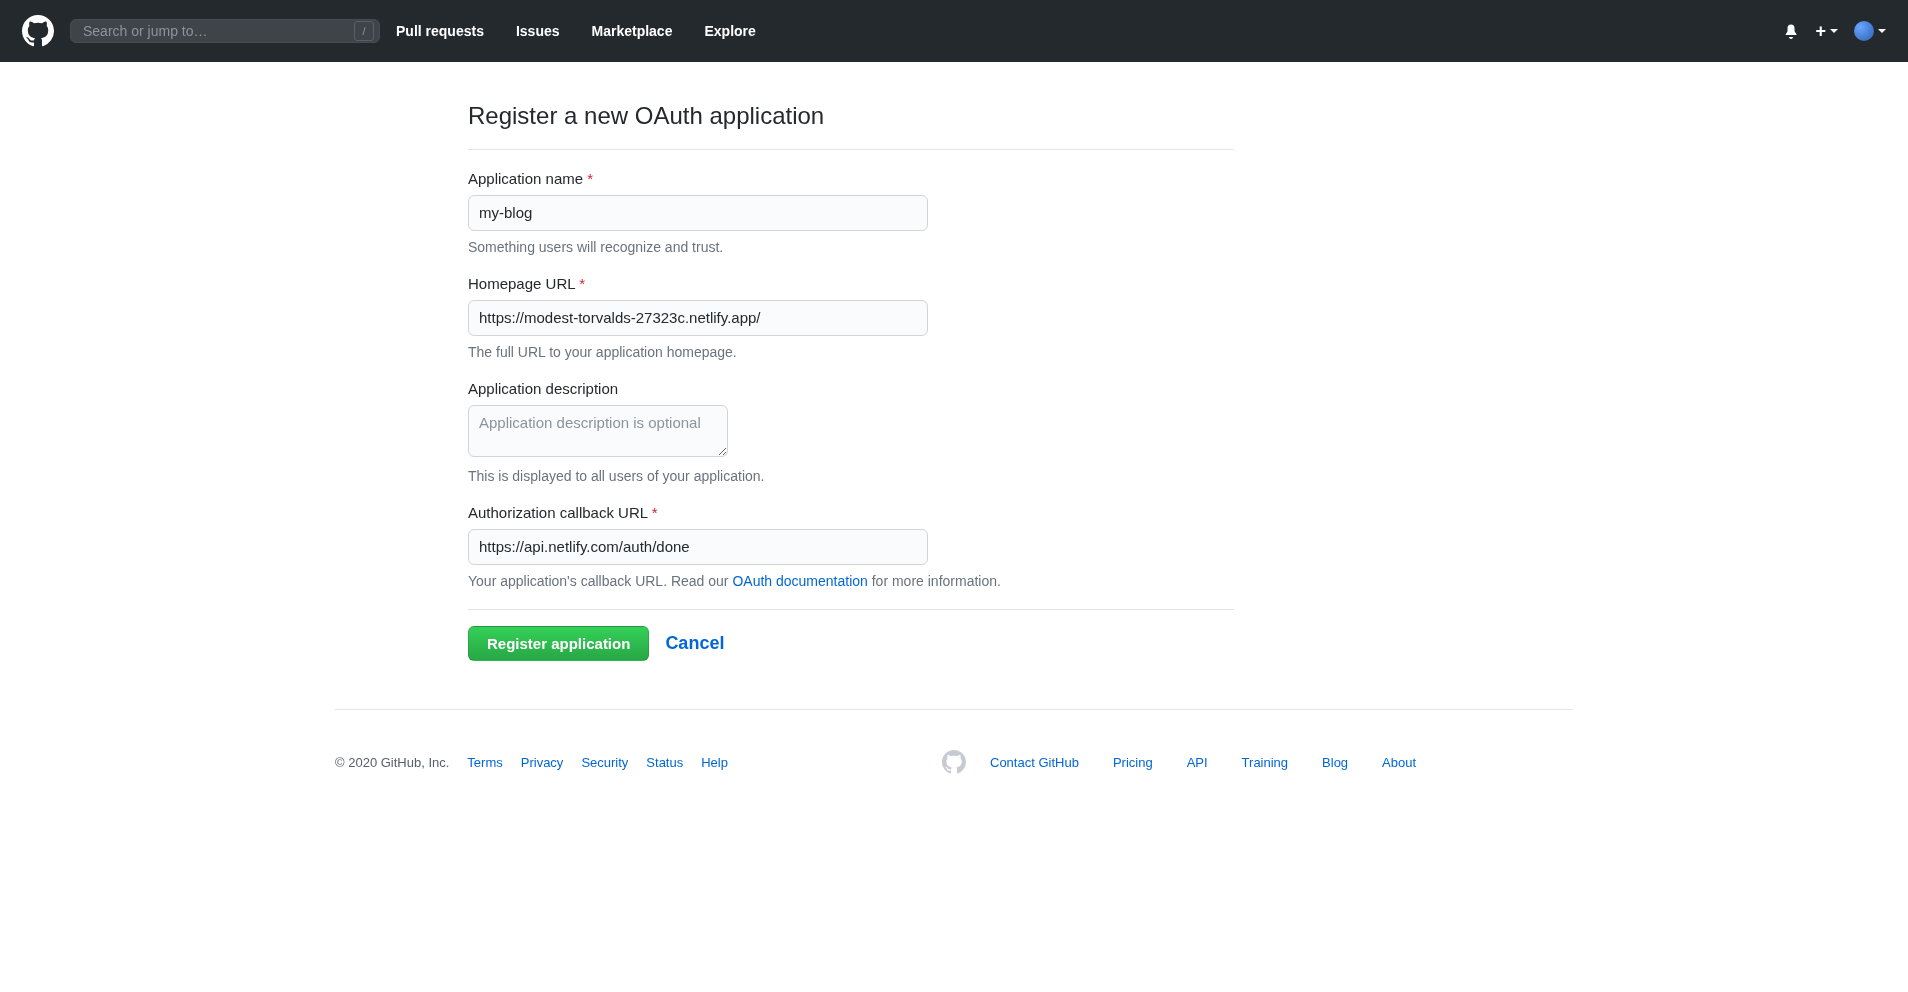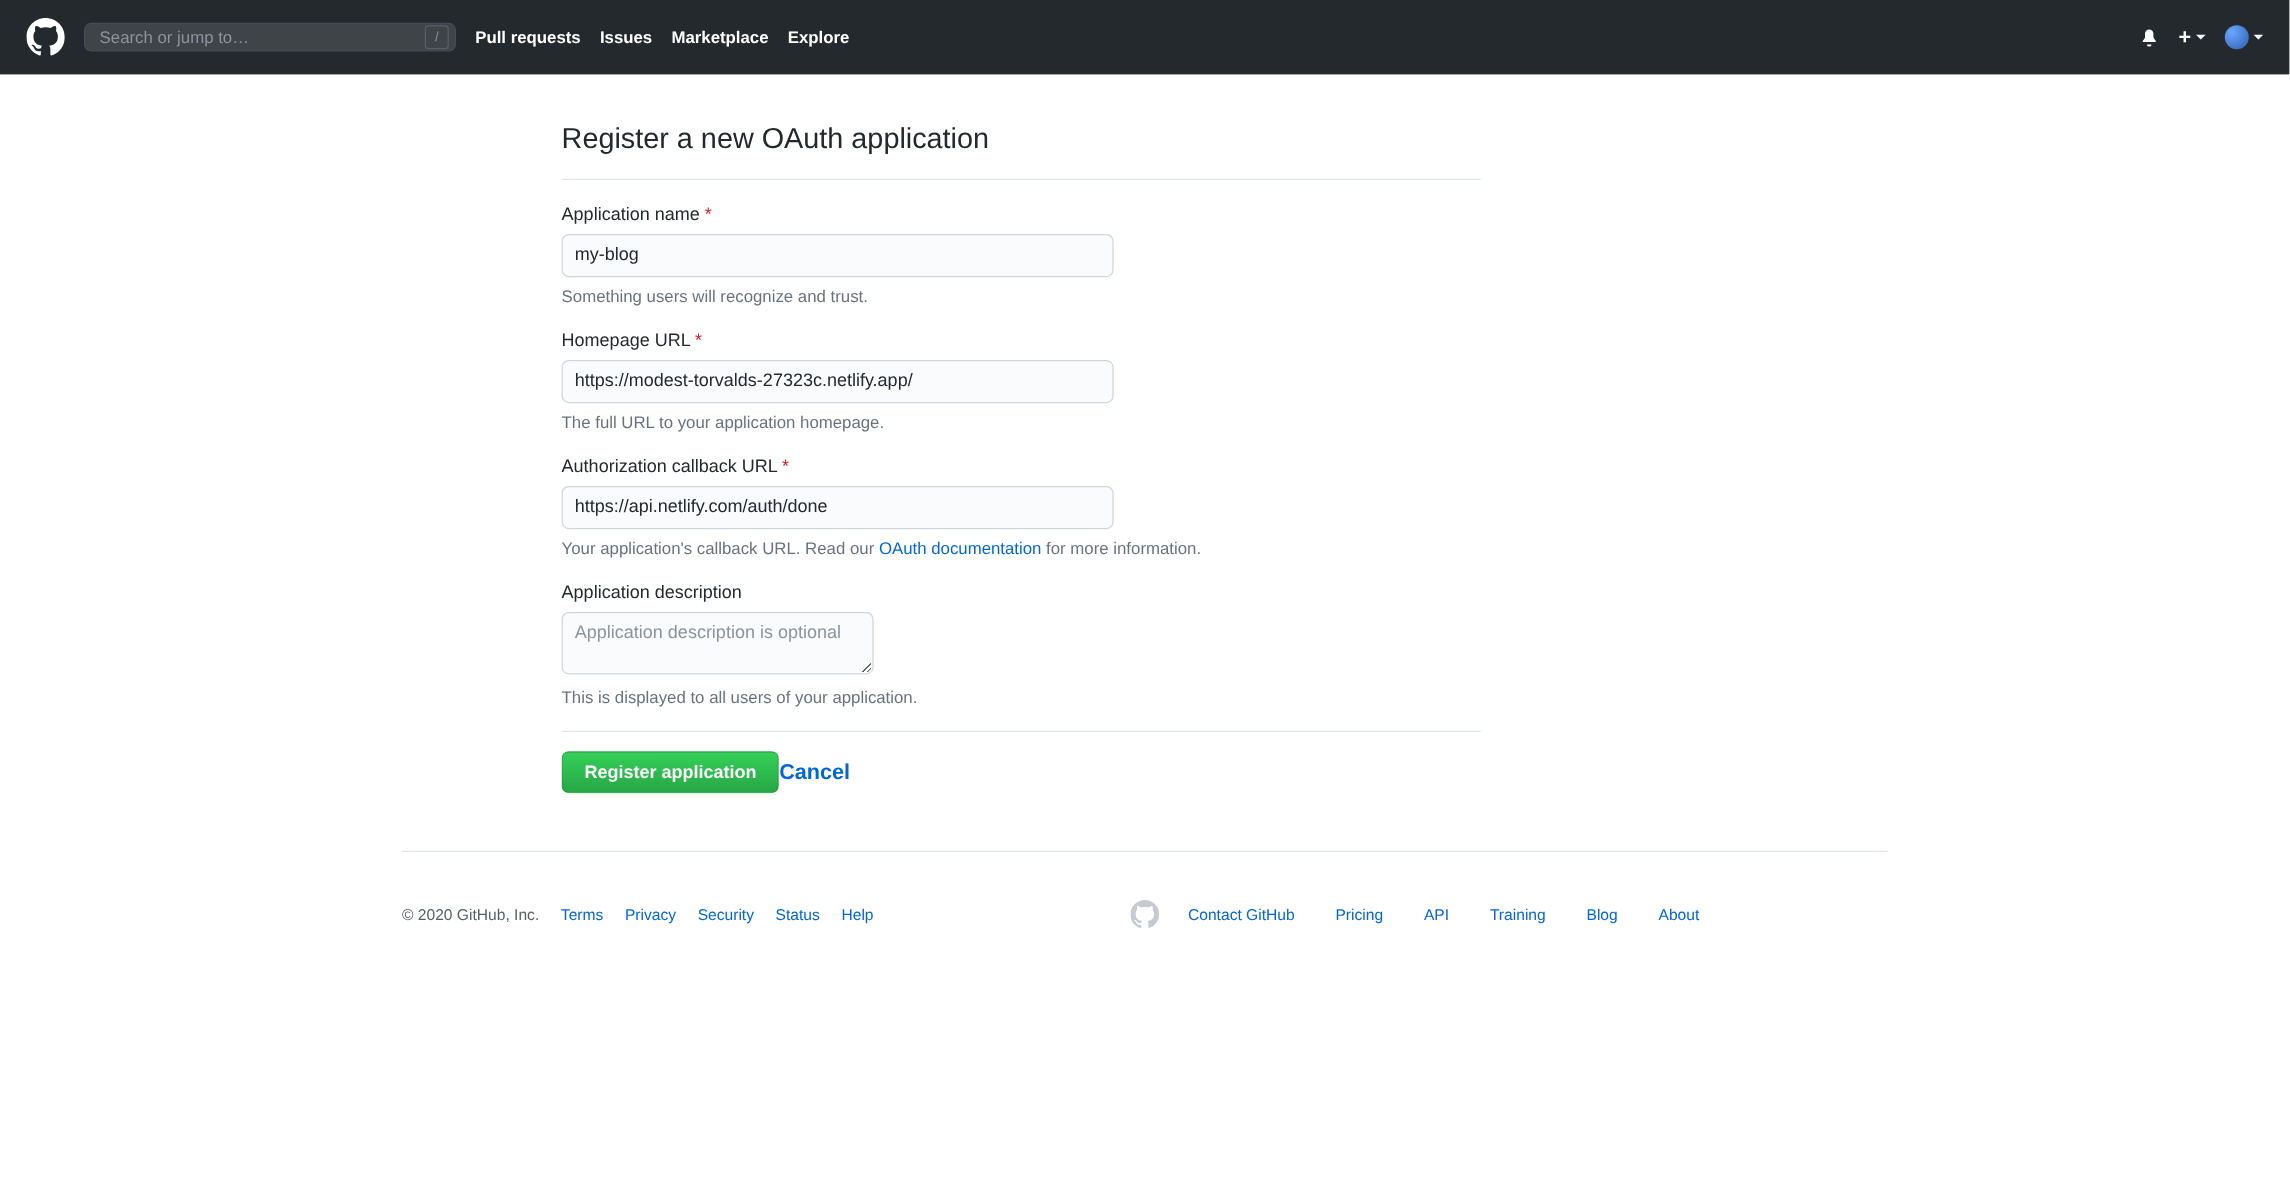--- a/index.html
+++ b/index.html
@@ -51,21 +51,21 @@
     border: 1px solid #57606a;
     border-radius: 3px;
     color: #8b949e;
     font-size: 11px;
     display: flex;
     align-items: center;
     justify-content: center;
   }
   .gh-nav {
     display: flex;
-    gap: 16px;
+    gap: 32px;
   }
   .gh-nav a {
     color: #fff;
     font-weight: 600;
     text-decoration: none;
     font-size: 14px;
   }
   .gh-header-right {
     margin-left: auto;
     display: flex;
@@ -139,21 +139,21 @@
     color: #6a737d;
     font-size: 14px;
   }
   .hint a { color: #0366d6; text-decoration: none; }
   .action-row {
     margin-top: 20px;
     padding-top: 16px;
     border-top: 1px solid #e1e4e8;
     display: flex;
     align-items: center;
-    gap: 0;
+    gap: 16px;
   }
   .btn-primary {
     background: linear-gradient(#34d058,#28a745);
     color: #fff;
     font-weight: 600;
     font-size: 15px;
     padding: 8px 18px;
     border: 1px solid rgba(27,31,35,.15);
     border-radius: 6px;
     cursor: pointer;
@@ -243,34 +243,34 @@
     <div class="form-group">
       <label class="form-label">
         <span>Homepage URL</span>
         <span class="req-star">*</span>
       </label>
       <input class="text-input" type="text" value="https://modest-torvalds-27323c.netlify.app/" style="">
       <p class="hint">The full URL to your application homepage.</p>
     </div>
 
     <div class="form-group">
+      <label class="form-label">Application description</label>
+      <textarea class="textarea-input" placeholder="Application description is optional" style=""></textarea>
+      <p class="hint">This is displayed to all users of your application.</p>
+    </div>
+
+    <div class="form-group">
       <label class="form-label">
         <span>Authorization callback URL</span>
         <span class="req-star">*</span>
       </label>
       <input class="text-input" type="text" value="https://api.netlify.com/auth/done" style="">
       <p class="hint">
         <span>Your application's callback URL. Read our </span><a href="#">OAuth documentation</a><span> for more information.</span>
       </p>
-    </div>
-
-    <div class="form-group">
-      <label class="form-label">Application description</label>
-      <textarea class="textarea-input" placeholder="Application description is optional" style=""></textarea>
-      <p class="hint">This is displayed to all users of your application.</p>
     </div>
 
     <div class="action-row">
       <button class="btn-primary">Register application</button>
       <a href="#" class="cancel-link">Cancel</a>
     </div>
   </div>
 
   <footer class="gh-footer">
     <div class="footer-cols">

